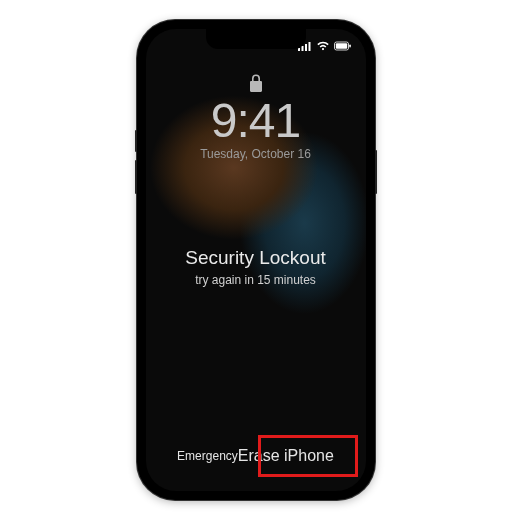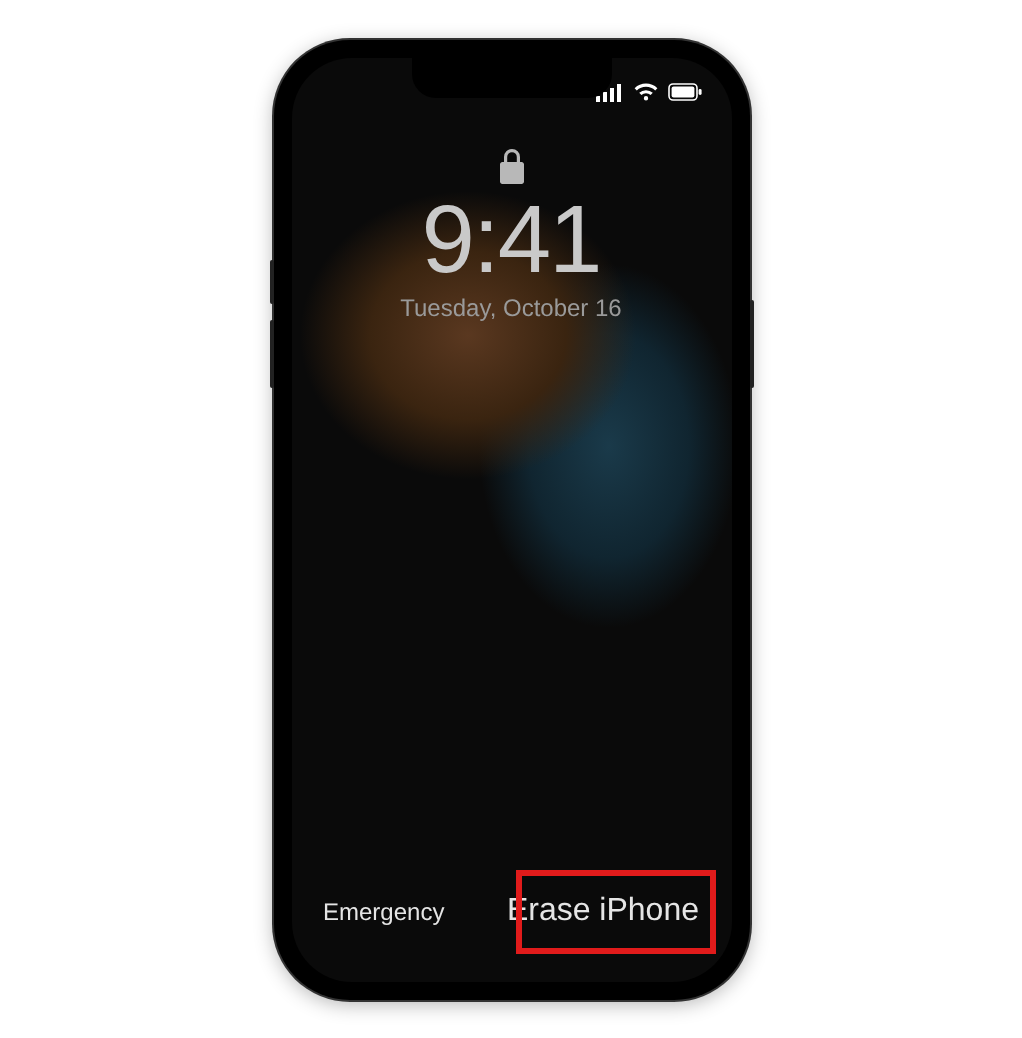--- a/index.html
+++ b/index.html
@@ -89,21 +89,21 @@
     }
     .lockout-sub {
       color: #d0d0d0;
       font-size: 12px;
       font-weight: 400;
       margin-top: 4px;
     }
     .bottom-row {
       margin-top: auto;
       display: flex;
-      justify-content: space-between;
+      justify-content: center;
       align-items: center;
       padding: 0 16px 26px 16px;
     }
     .emergency-btn {
       color: #e5e5e5;
       font-size: 12px;
       font-weight: 400;
       cursor: pointer;
     }
     .erase-btn {
@@ -188,20 +188,22 @@
           <path d="M4 8V5.5a4 4 0 118 0V8h.8c.66 0 1.2.54 1.2 1.2v8.6c0 .66-.54 1.2-1.2 1.2H3.2c-.66 0-1.2-.54-1.2-1.2V9.2C2 8.54 2.54 8 3.2 8H4zm1.6 0h4.8V5.5a2.4 2.4 0 10-4.8 0V8z" fill="currentColor"></path>
         </svg>
     </div>
 
     <div class="clock-area">
       <div class="time">9:41</div>
       <div class="date">Tuesday, October 16</div>
     </div>
 
     <div class="center-block">
+      <div class="lockout-title">Security Lockout</div>
+      <div class="lockout-sub">try again in 15 minutes</div>
     </div>
 
     <div class="bottom-row">
       <div class="emergency-btn">Emergency</div>
       <div class="erase-btn">Erase iPhone</div>
     </div>
 
     <div class="highlight-box"></div>
   </div>
 </div>

